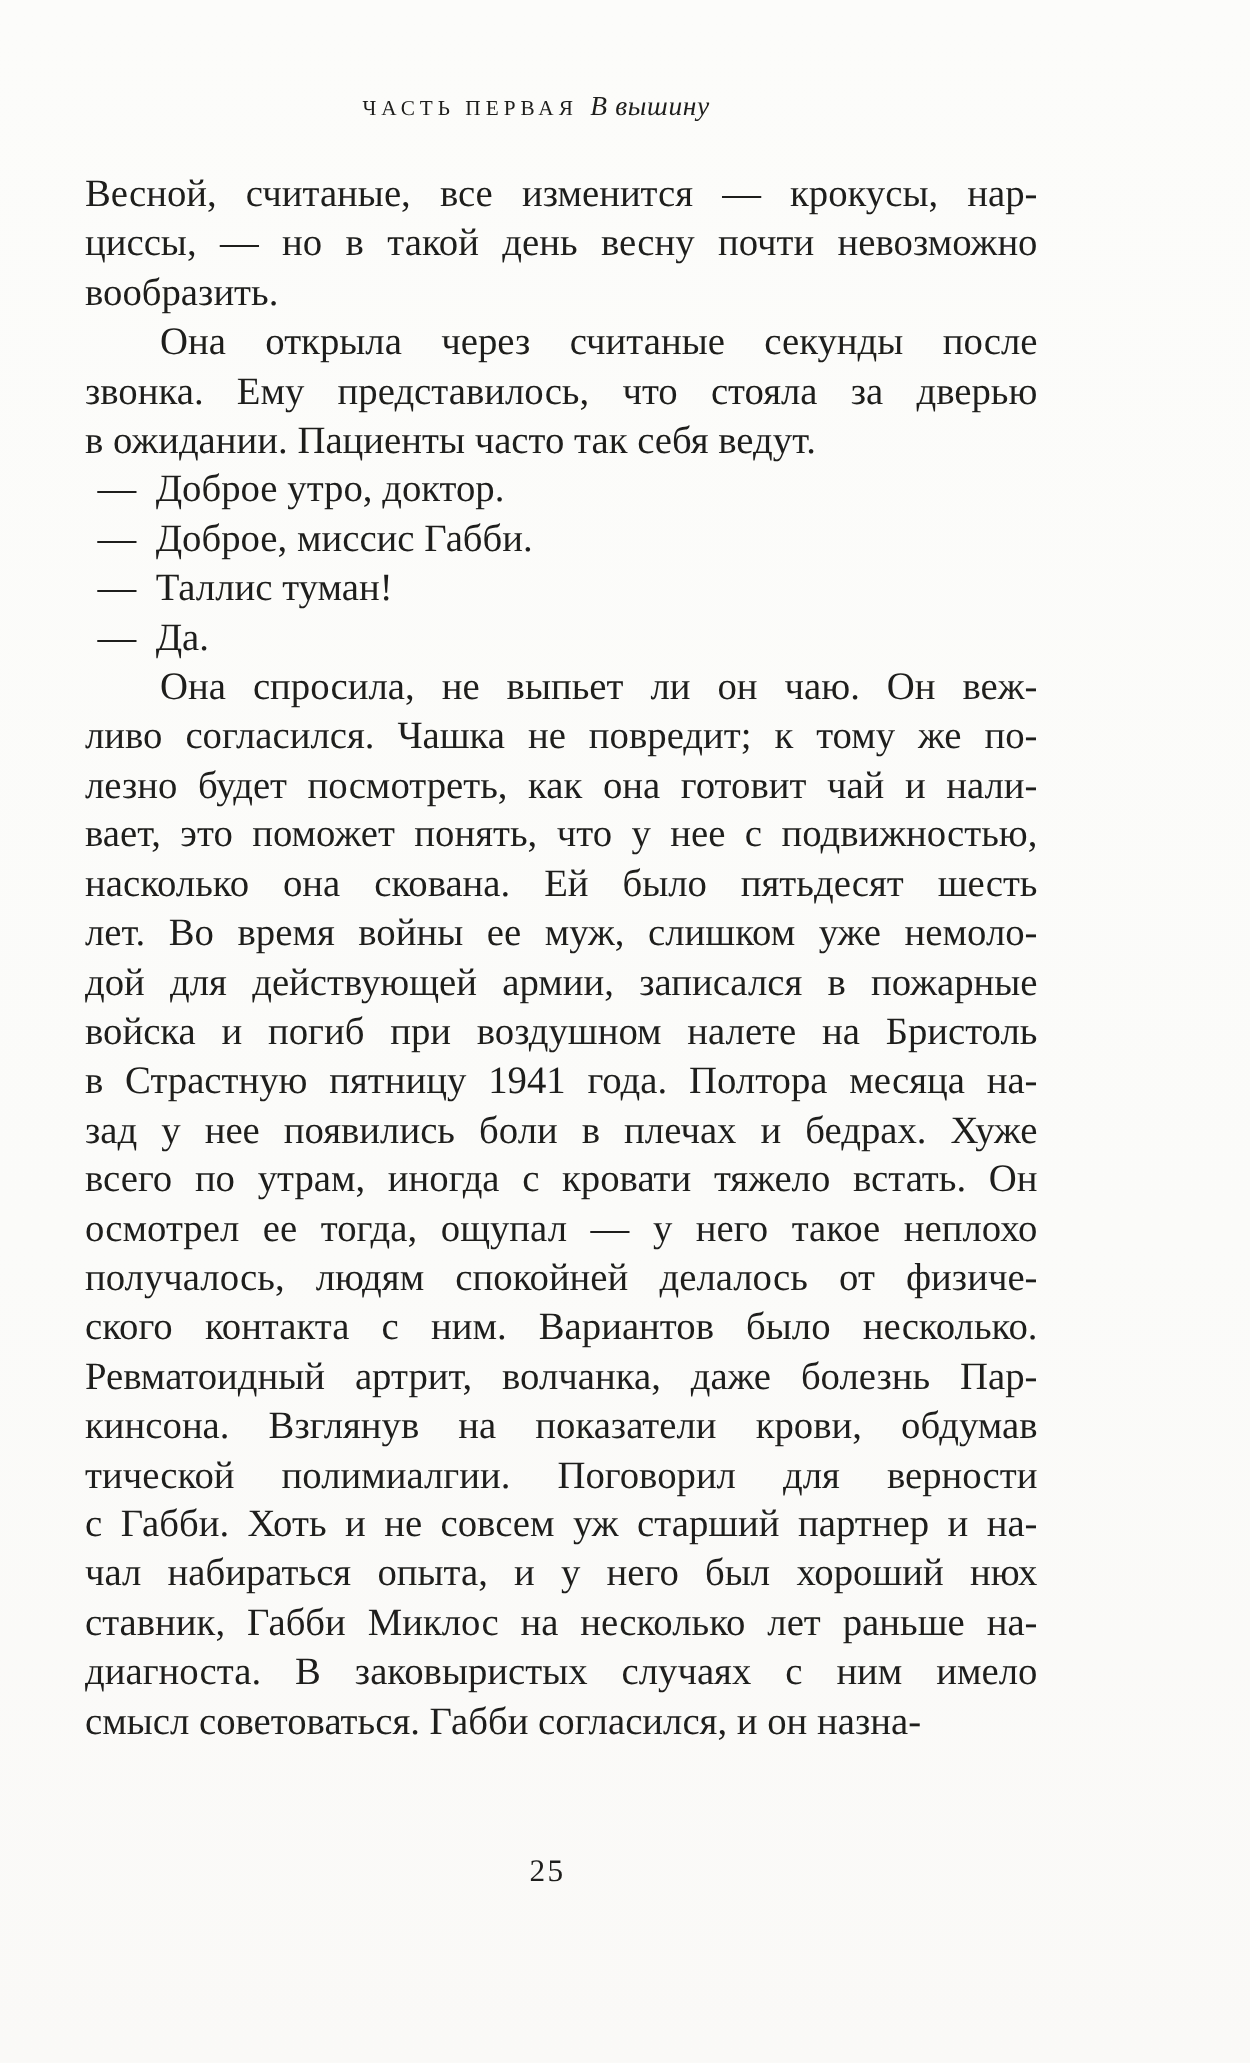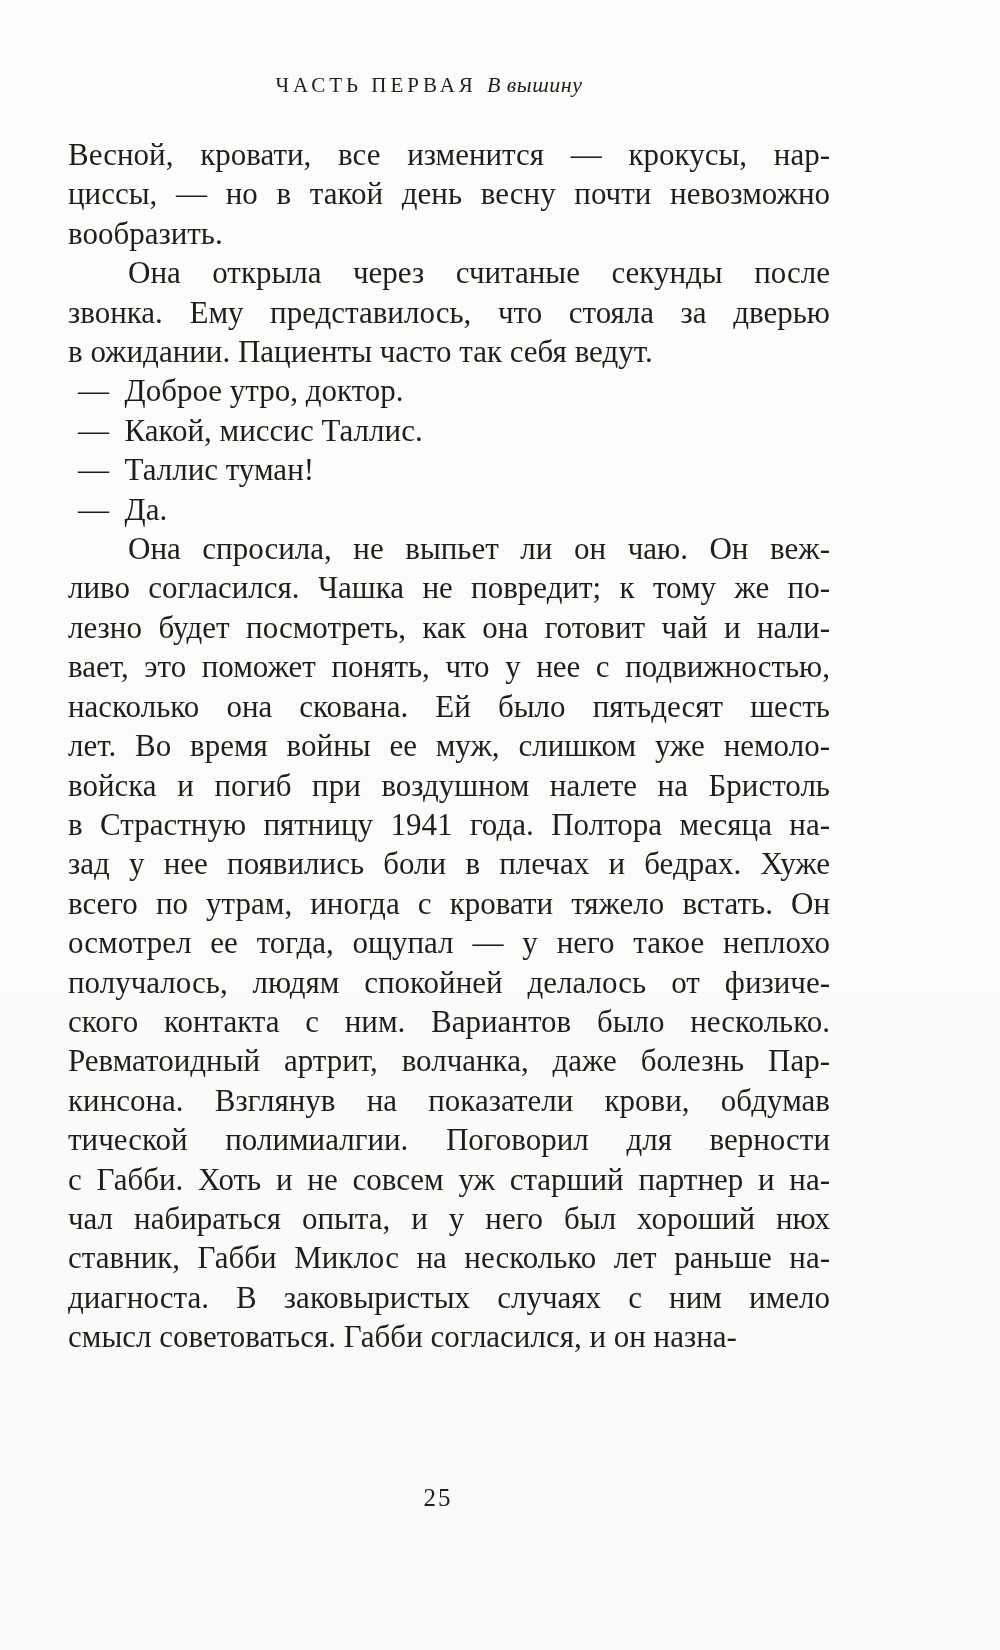--- a/index.html
+++ b/index.html
@@ -24,21 +24,21 @@
   }
   .running-header {
     position: absolute;
     top: 72px;
     left: 48px;
     width: 762px;
     text-align: center;
     white-space: nowrap;
   }
   .part-label {
-    font-size: 21px;
+    font-size: 17px;
     letter-spacing: 4px;
   }
   .part-title {
     font-size: 22px;
     font-style: italic;
     margin-left: 10px;
     letter-spacing: 0.5px;
   }
   .text-block {
     position: absolute;
@@ -78,48 +78,49 @@
 <body>
 
 <div class="page">
 
   <div class="running-header">
     <span class="part-label">ЧАСТЬ ПЕРВАЯ</span><span class="part-title">В вышину</span>
   </div>
 
   <div class="text-block">
       <div class="para continuation">
-        <div class="line just first">Весной, кровати, все изменится — крокусы, нар-</div>
+        <div class="line just first">Весной, считаные, все изменится — крокусы, нар-</div>
         <div class="line just">циссы, — но в такой день весну почти невозможно</div>
         <div class="line nat">вообразить.</div>
       </div>
       <div class="para indent">
         <div class="line just first">Она открыла через считаные секунды после</div>
         <div class="line just">звонка. Ему представилось, что стояла за дверью</div>
         <div class="line nat">в ожидании. Пациенты часто так себя ведут.</div>
       </div>
       <div class="para dialogue">
         <div class="line nat first">— Доброе утро, доктор.</div>
       </div>
       <div class="para dialogue">
-        <div class="line nat first">— Какой, миссис Таллис.</div>
+        <div class="line nat first">— Доброе, миссис Габби.</div>
       </div>
       <div class="para dialogue">
         <div class="line nat first">— Таллис туман!</div>
       </div>
       <div class="para dialogue">
         <div class="line nat first">— Да.</div>
       </div>
       <div class="para indent">
         <div class="line just first">Она спросила, не выпьет ли он чаю. Он веж-</div>
         <div class="line just">ливо согласился. Чашка не повредит; к тому же по-</div>
         <div class="line just">лезно будет посмотреть, как она готовит чай и нали-</div>
         <div class="line just">вает, это поможет понять, что у нее с подвижностью,</div>
         <div class="line just">насколько она скована. Ей было пятьдесят шесть</div>
         <div class="line just">лет. Во время войны ее муж, слишком уже немоло-</div>
+        <div class="line just">дой для действующей армии, записался в пожарные</div>
         <div class="line just">войска и погиб при воздушном налете на Бристоль</div>
         <div class="line just">в Страстную пятницу 1941 года. Полтора месяца на-</div>
         <div class="line just">зад у нее появились боли в плечах и бедрах. Хуже</div>
         <div class="line just">всего по утрам, иногда с кровати тяжело встать. Он</div>
         <div class="line just">осмотрел ее тогда, ощупал — у него такое неплохо</div>
         <div class="line just">получалось, людям спокойней делалось от физиче-</div>
         <div class="line just">ского контакта с ним. Вариантов было несколько.</div>
         <div class="line just">Ревматоидный артрит, волчанка, даже болезнь Пар-</div>
         <div class="line just">кинсона. Взглянув на показатели крови, обдумав</div>
         <div class="line just">тической полимиалгии. Поговорил для верности</div>

